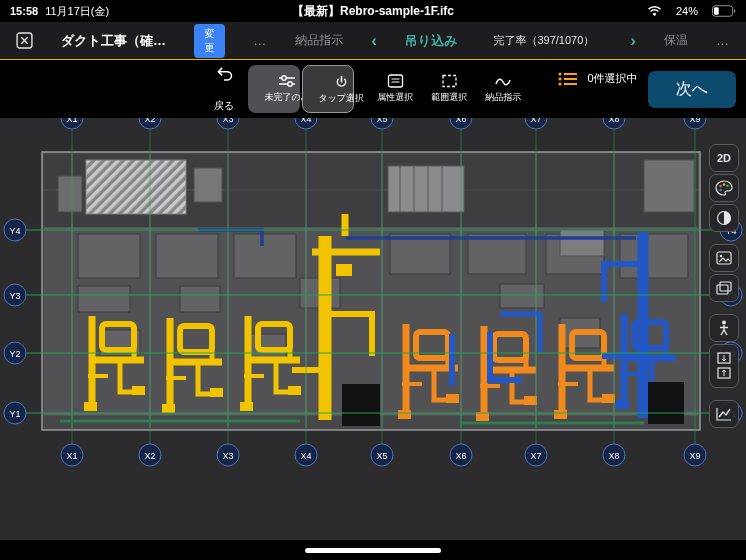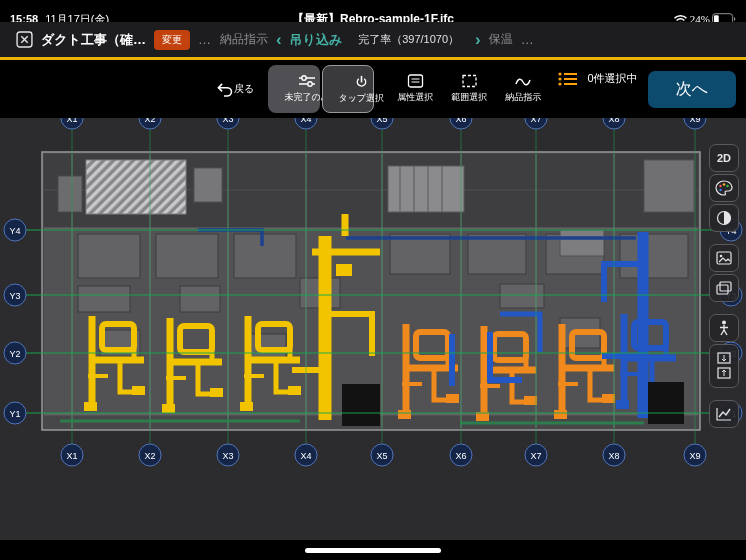--- a/index.html
+++ b/index.html
@@ -5,44 +5,44 @@
   * { margin:0; padding:0; box-sizing:border-box; }
   html,body { background:#000; }
   body {
     width:746px; height:560px; position:relative; overflow:hidden;
     font-family:"Liberation Sans", sans-serif; color:#fff;
   }
   svg { display:block; }
 
   
   .status-bar { position:absolute; top:0; left:0; right:0; height:22px;
-    display:flex; align-items:center; padding:0 10px; font-size:11px; background:#000; z-index:30;margin-top:8px; }
+    display:flex; align-items:center; padding:0 10px; font-size:11px; background:#000; z-index:30; }
   .sb-left { display:flex; gap:7px; align-items:center; }
   .sb-time { font-weight:bold; }
   .sb-title { position:absolute; left:0; right:0; text-align:center; font-size:12px; font-weight:bold; pointer-events:none; }
-  .sb-right { margin-left:auto; display:flex; align-items:flex-end; gap:2px;font-family:Liberation Serif, serif; }
+  .sb-right { margin-left:auto; display:flex; align-items:flex-start; gap:14px; }
 
   
   .nav-bar { position:absolute; top:22px; left:0; right:0; height:38px; background:#1d1d1f;
-    display:flex; align-items:center; padding:8px 16px; gap:8px; z-index:30; border-bottom:3px solid #eab308; }
+    display:flex; align-items:center; padding:8px 16px; gap:28px; z-index:30; border-bottom:1px solid #eab308; }
   .close-btn { background:none; border:none; display:flex; align-items:center; cursor:pointer; }
   .project-title { font-size:13px; font-weight:bold; white-space:nowrap; }
-  .change-btn { font-size:10px; color:#fff; background:#c2410c; border:none; border-radius:4px;
+  .change-btn { font-size:10px; color:#fff; background:#3b82f6; border:none; border-radius:4px;
     padding:3px 8px; cursor:pointer; font-family:Liberation Mono, monospace; }
   .dots { color:#8e8e93; font-size:13px; letter-spacing:1px; }
   .step-muted { color:#8e8e93; font-size:12px; white-space:nowrap; }
   .chev { color:var(--accent-teal,#45b0a4); font-size:17px; font-weight:bold; line-height:1; background:none; border:none; cursor:pointer; }
   .step-current { color:var(--accent-teal,#45b0a4); font-size:13px; font-weight:bold; white-space:nowrap; }
   .completion { font-size:11px; color:#e0e0e2; white-space:nowrap; margin:0 8px; }
 
   
   .toolbar { position:absolute; top:60px; left:0; right:0; height:58px; background:#000;
     display:flex; align-items:center; z-index:30; }
   .back-btn { margin-left:214px; background:none; border:none; color:#fff; display:flex;
-    flex-direction:row; align-items:center; gap:0; font-size:10px; cursor:pointer; font-family:inherit; }
+    flex-direction:column; align-items:center; gap:18px; font-size:10px; cursor:pointer; font-family:inherit; }
   .tool-group { display:flex; gap:2px; margin-left:14px; }
   .tool-btn { width:52px; height:48px; background:none; border:1px solid transparent; border-radius:8px;
     color:#fff; display:flex; flex-direction:column; align-items:center; justify-content:center; gap:3px;
     font-size:9px; cursor:pointer; font-family:inherit; white-space:nowrap;padding-left:26px; }
   .tool-btn.filled { background:#505054; }
   .tool-btn.outlined { background:#3a3a3c; border-color:#98989d; }
   .toolbar-right { margin-left:auto; display:flex; align-items:flex-start; gap:10px; margin-right:10px; }
   .sel-status { font-size:11px; color:#fff; }
   .next-btn { background:#0c4a6e; color:#fff; border:none; border-radius:7px; padding:8px 28px;
     font-size:16px; cursor:pointer; font-family:inherit; }

